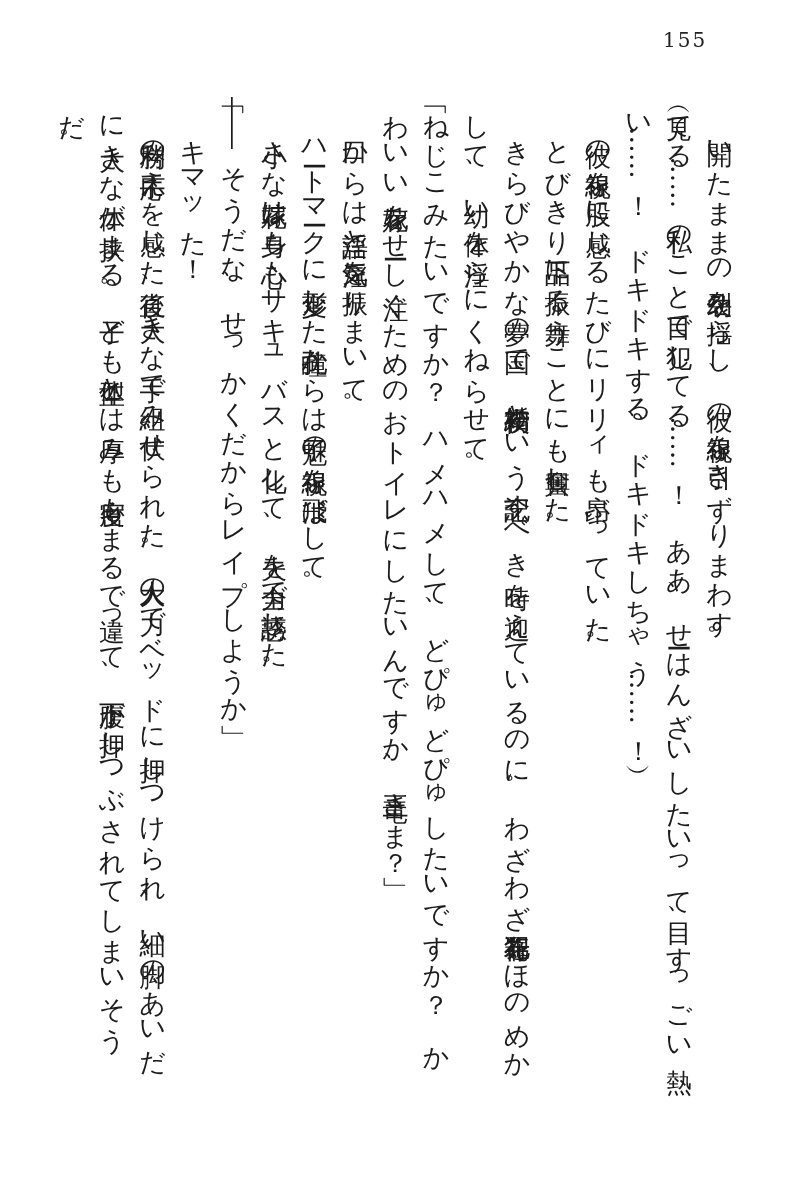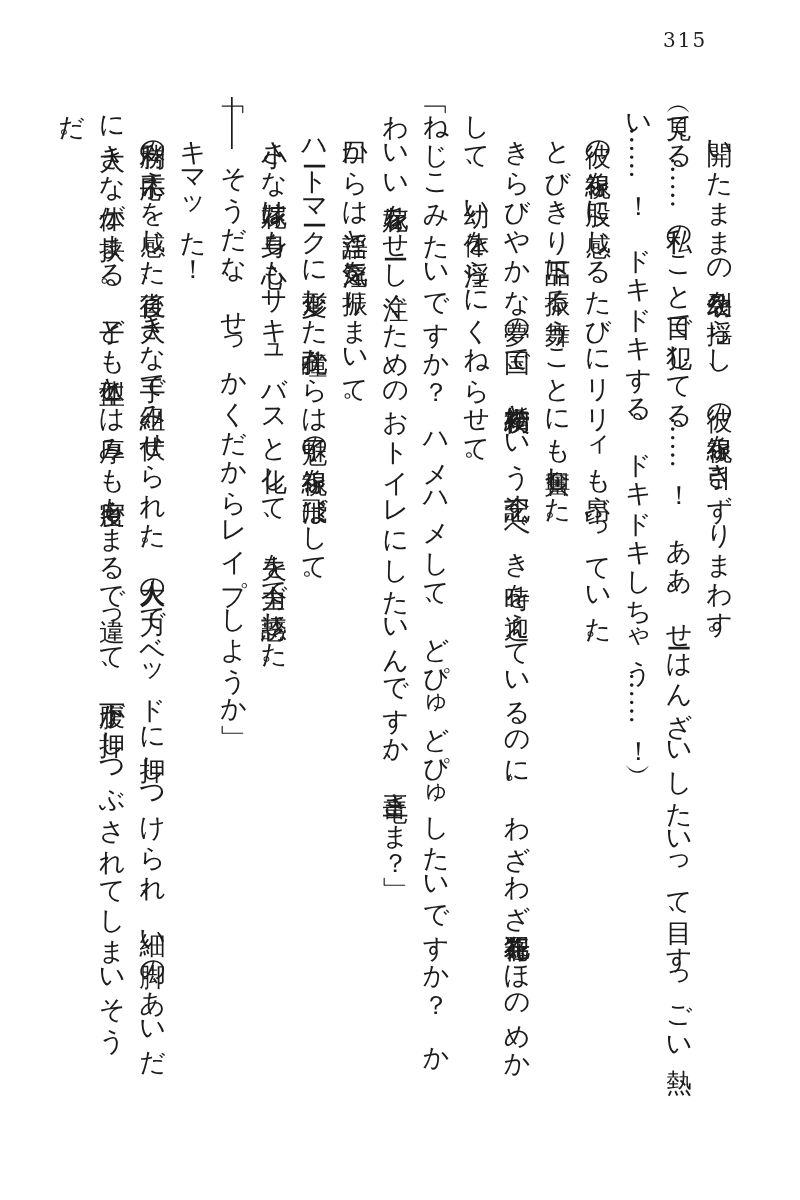--- a/index.html
+++ b/index.html
@@ -40,21 +40,21 @@
     margin: 0;
     padding: 0;
   }
   .text-area p.indent {
     text-indent: 1em;
   }
 </style>
 </head>
 <body>
 
-<div class="page-number">315</div>
+<div class="page-number">155</div>
 
 <div class="text-area" id="text-area">
     <p class="indent">開いたままの幼裂を揺らし、彼の視線を引きずりまわす。</p>
     <p>（見てる……私のこと目で犯してる……！　ああ、せーはんざいしたいって目、すっごい熱い……！　ドキドキする、ドキドキしちゃう……！）</p>
     <p class="indent">彼の視線を股に感じるたびにリリィも昂ぶっていた。</p>
     <p class="indent">とびきり下品に振る舞うことにも興奮した。</p>
     <p class="indent">きらびやかな夢の国で、結婚初夜という記念すべき時を迎えているのに。わざわざ犯罪行為をほのめかして、幼い体を淫らにくねらせて。</p>
     <p>「ねじこみたいですか？　ハメハメして、どぴゅどぴゅしたいですか？　かわいい花嫁をせーし注ぐためのおトイレにしたいんですか、竜王さま？」</p>
     <p class="indent">口からは淫語と淫気を振りまいて。</p>
     <p class="indent">ハートマークに変形した瞳孔からは魅了の視線を飛ばして。</p>

